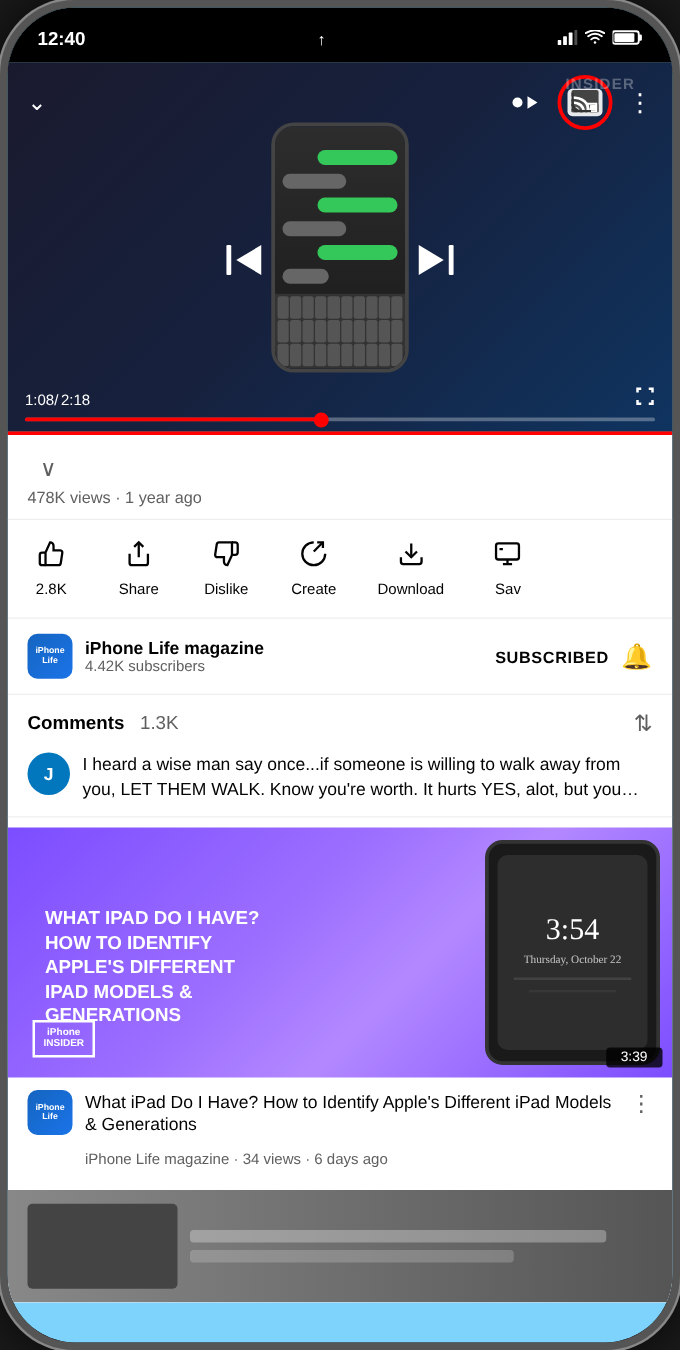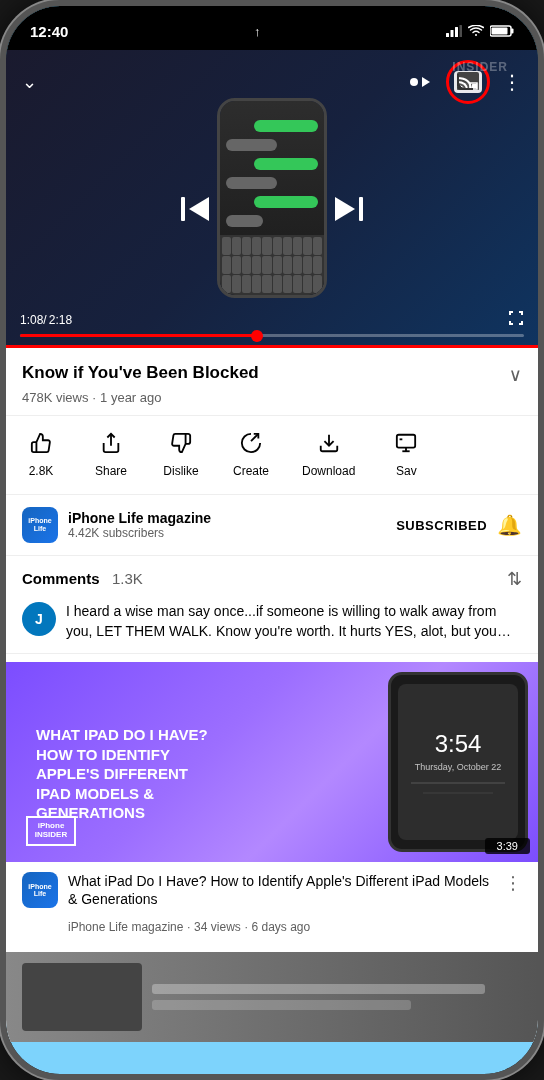--- a/index.html
+++ b/index.html
@@ -481,20 +481,21 @@
       width: 90%;
       height: 90%;
       background: #2d2d2d;
       border-radius: 8px;
       display: flex;
       flex-direction: column;
       align-items: center;
       justify-content: center;
       padding: 2px;
       gap: 4px;
+      font-family: Liberation Serif, serif;
     }
     .rec-device-time {
       color: #fff;
       font-size: 24px;
       font-weight: 300;
     }
     .rec-device-date {
       color: rgba(255,255,255,0.7);
       font-size: 9px;
     }
@@ -716,21 +717,20 @@
         </div>
       </div>
     </div>
 
     <div class="video-red-line"></div>
 
     <div class="content-area">
 
       <div class="video-title-section">
         <div class="video-title-row">
-          <span class="video-title">Know if You've Been Blocked</span>
           <span style="font-size:18px;color:#606060;margin-left:10px;margin-top:2px;">∨</span>
         </div>
         <div class="video-meta">
           <span>478K views</span>
           <span> · </span>
           <span>1 year ago</span>
         </div>
       </div>
 
       <div class="action-buttons">

